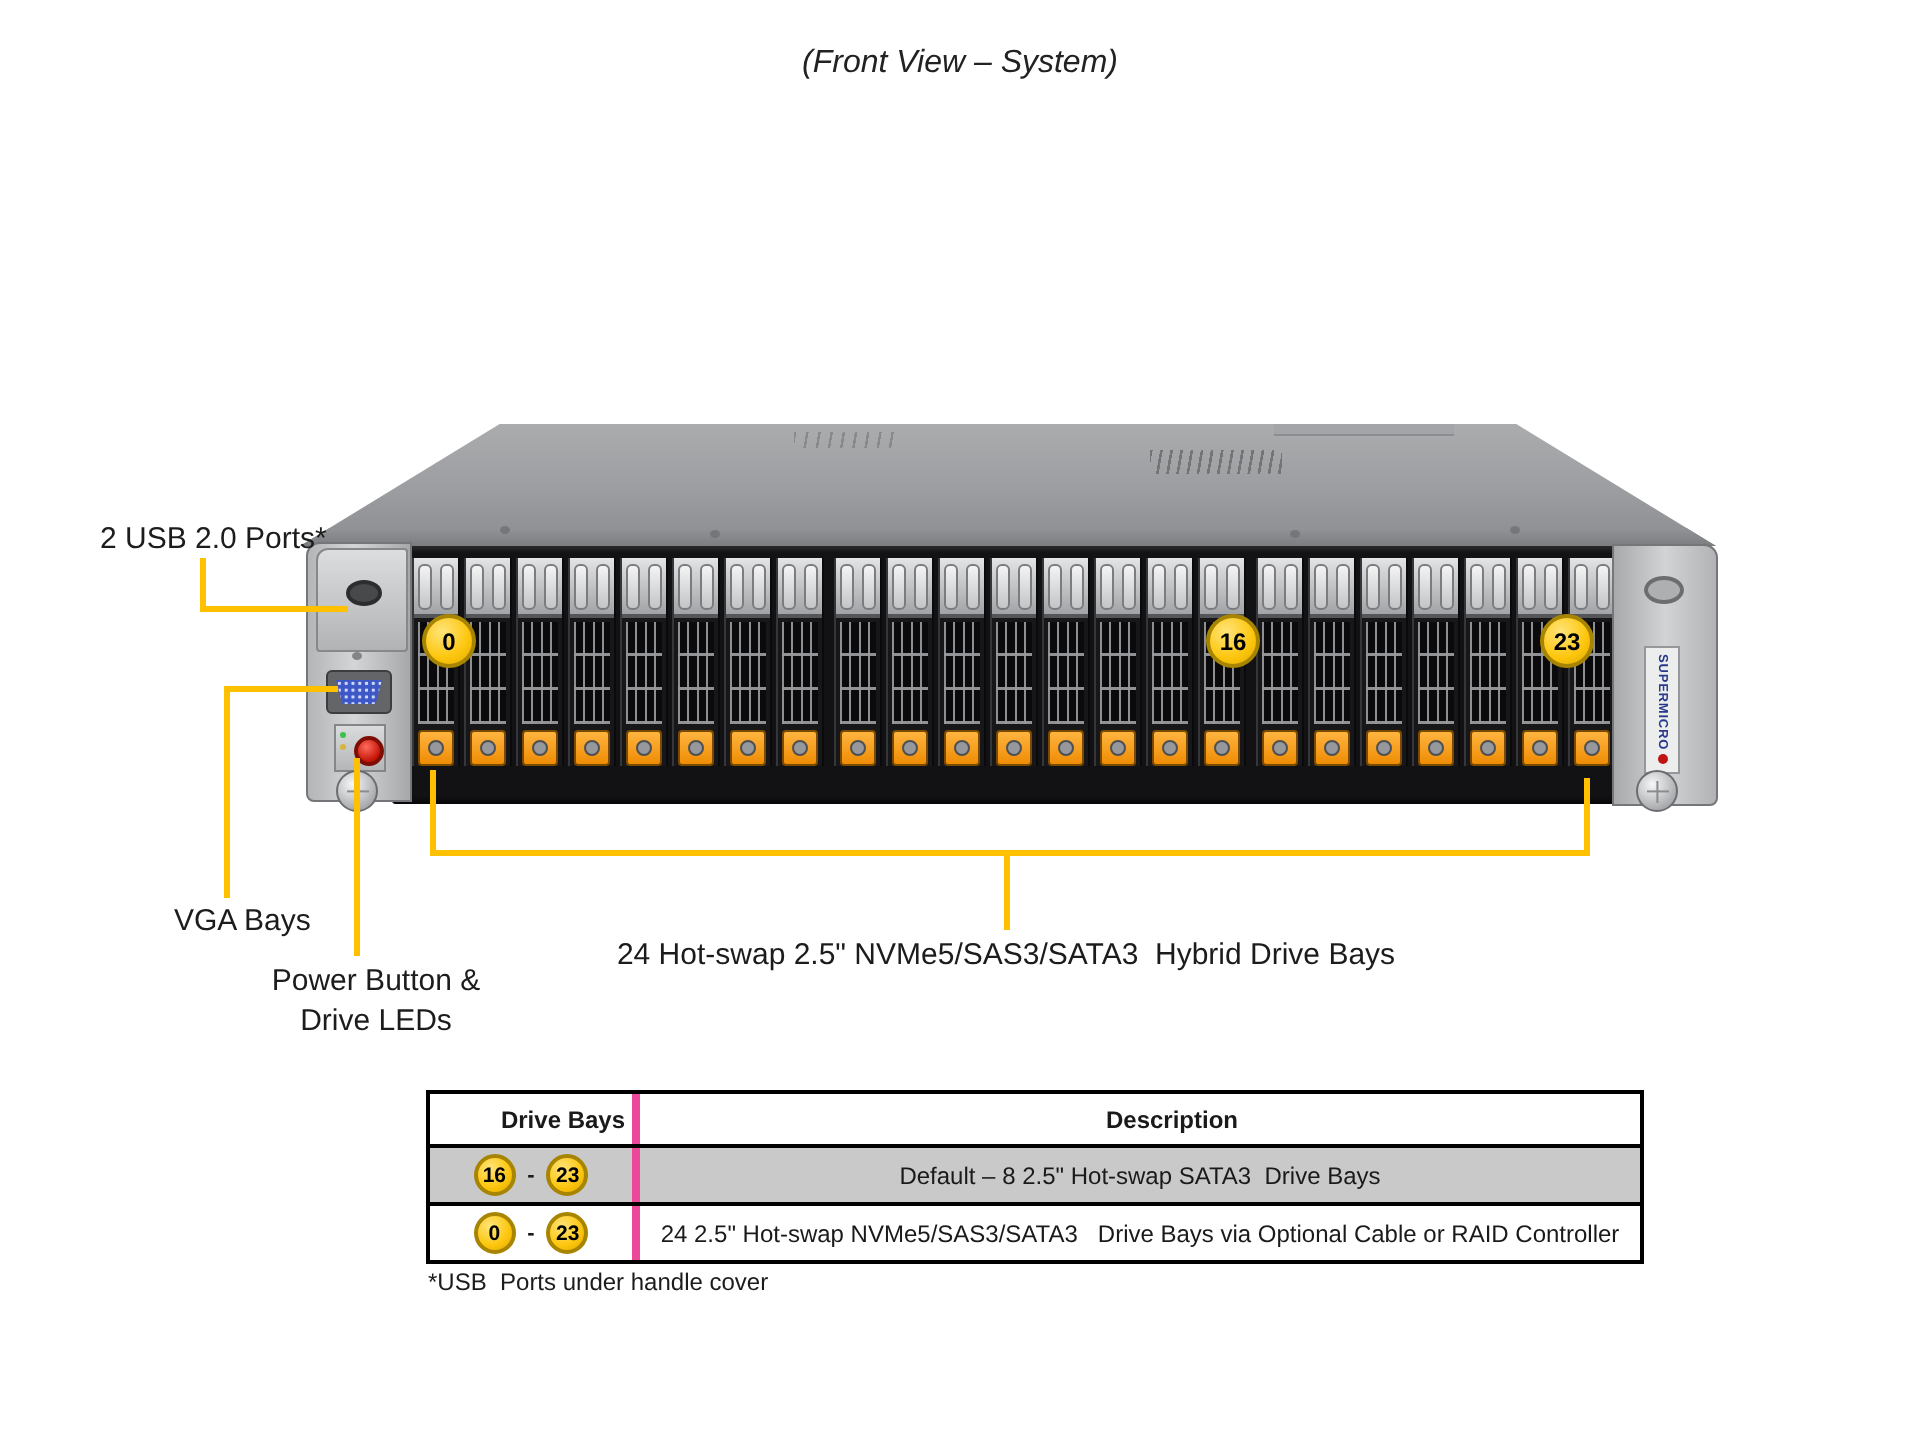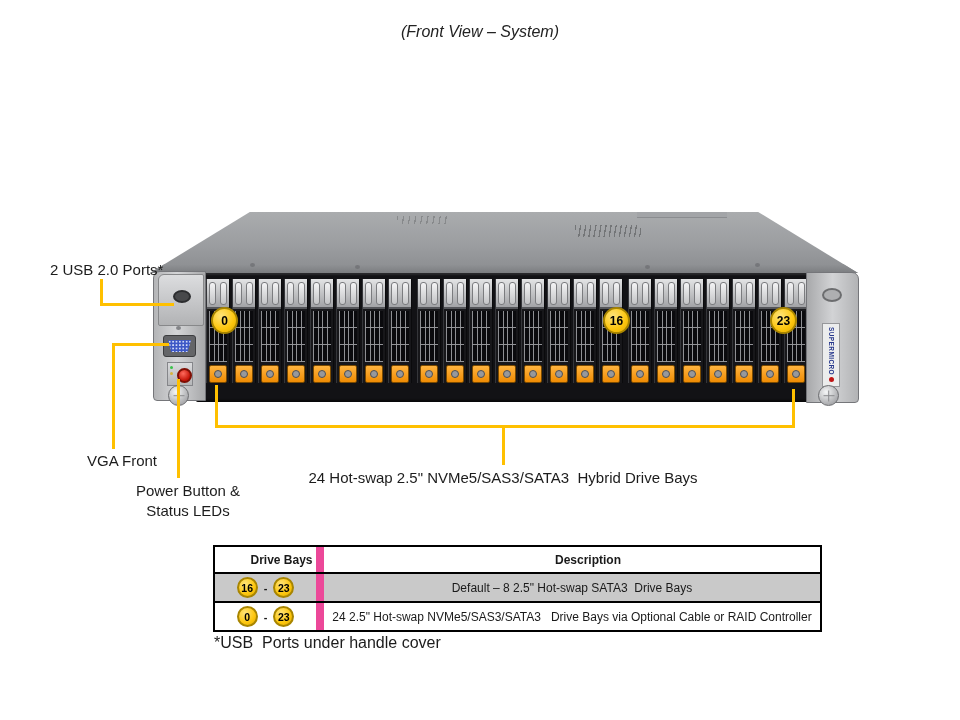--- a/index.html
+++ b/index.html
@@ -100,29 +100,29 @@
   #lbl-usb{left:50px;top:238px;}
   #lbl-vga{left:87px;top:429px;}
   #lbl-power{left:126px;top:458px;width:124px;text-align:center;line-height:1.35;}
   #lbl-bays{left:243px;top:446px;width:520px;text-align:center;}
 
   
   #spec-table{left:213px;top:522px;width:609px;border:2px solid #000;box-sizing:border-box;background:#fff;}
   .t-row{display:grid;grid-template-columns:101px 1fr;}
   .t-row + .t-row{border-top:2px solid #000;}
   .t-cell{display:flex;align-items:center;justify-content:center;box-sizing:border-box;}
-  .t-cell + .t-cell{border-left:8px solid #ec4899;}
+  .t-cell + .t-cell{border-left:4px solid #ec4899;}
   .t-head{height:25px;font-size:12px;font-weight:bold;padding-left:32px;}
   .t-body{height:27px;font-size:12px;}
   .t-shaded{background:var(--shade,#C9C9C9);}
   .bays-cell{gap:6px;}
   .dash{font-weight:bold;font-size:11px;}
 
   
-  #footnote{left:214px;top:611px;font-size:16px;color:#1c1c1c;}
+  #footnote{left:214px;top:611px;font-size:12px;color:#1c1c1c;}
 </style>
 </head>
 <body>
 
 <div id="canvas">
 
   <div id="title" class="abs">(Front View – System)</div>
 
   <div id="cover" class="abs">
     <div class="marks"></div>
@@ -418,24 +418,24 @@
   <div class="abs cl" style="left:100px;top:280px;width:74px;height:3px;"></div>
   <div class="abs cl" style="left:112px;top:320px;width:57px;height:3px;"></div>
   <div class="abs cl" style="left:112px;top:320px;width:3px;height:106px;"></div>
   <div class="abs cl" style="left:177px;top:356px;width:3px;height:99px;"></div>
   <div class="abs cl" style="left:215px;top:362px;width:3px;height:43px;"></div>
   <div class="abs cl" style="left:215px;top:402px;width:580px;height:3px;"></div>
   <div class="abs cl" style="left:792px;top:366px;width:3px;height:39px;"></div>
   <div class="abs cl" style="left:502px;top:405px;width:3px;height:37px;"></div>
 
   <div id="lbl-usb" class="abs lbl pre">2 USB 2.0 Ports*</div>
-  <div id="lbl-vga" class="abs lbl">VGA Front</div>
+  <div id="lbl-vga" class="abs lbl">VGA Bays</div>
   <div id="lbl-power" class="abs lbl">
     <div>Power Button &amp;</div>
-    <div>Status LEDs</div>
+    <div>Drive LEDs</div>
   </div>
   <div id="lbl-bays" class="abs lbl pre">24 Hot-swap 2.5" NVMe5/SAS3/SATA3  Hybrid Drive Bays</div>
 
   <div id="spec-table" class="abs">
     <div class="t-row">
       <div class="t-cell t-head">Drive Bays</div>
       <div class="t-cell t-head">Description</div>
     </div>
     <div class="t-row t-shaded">
       <div class="t-cell t-body bays-cell">

